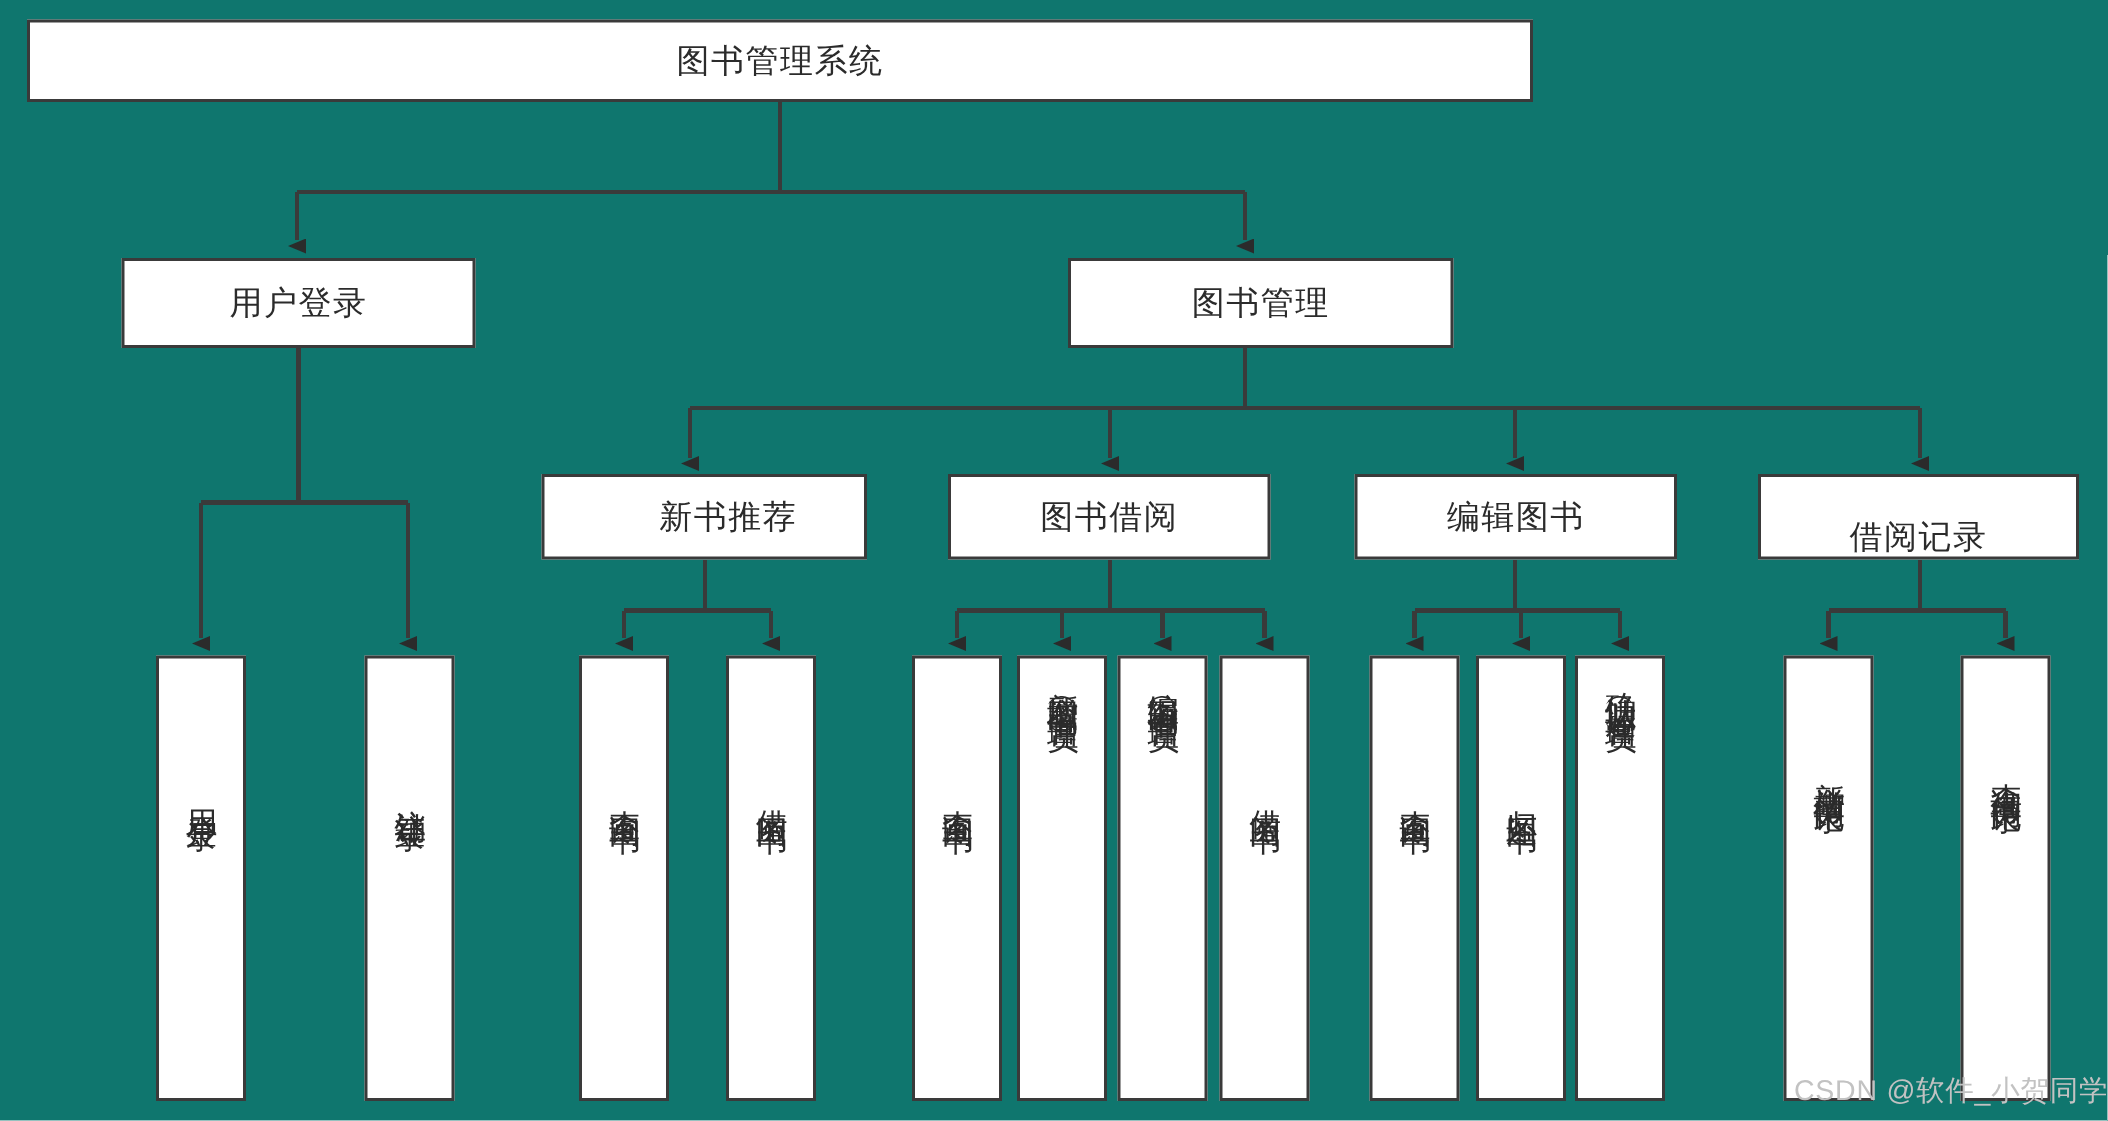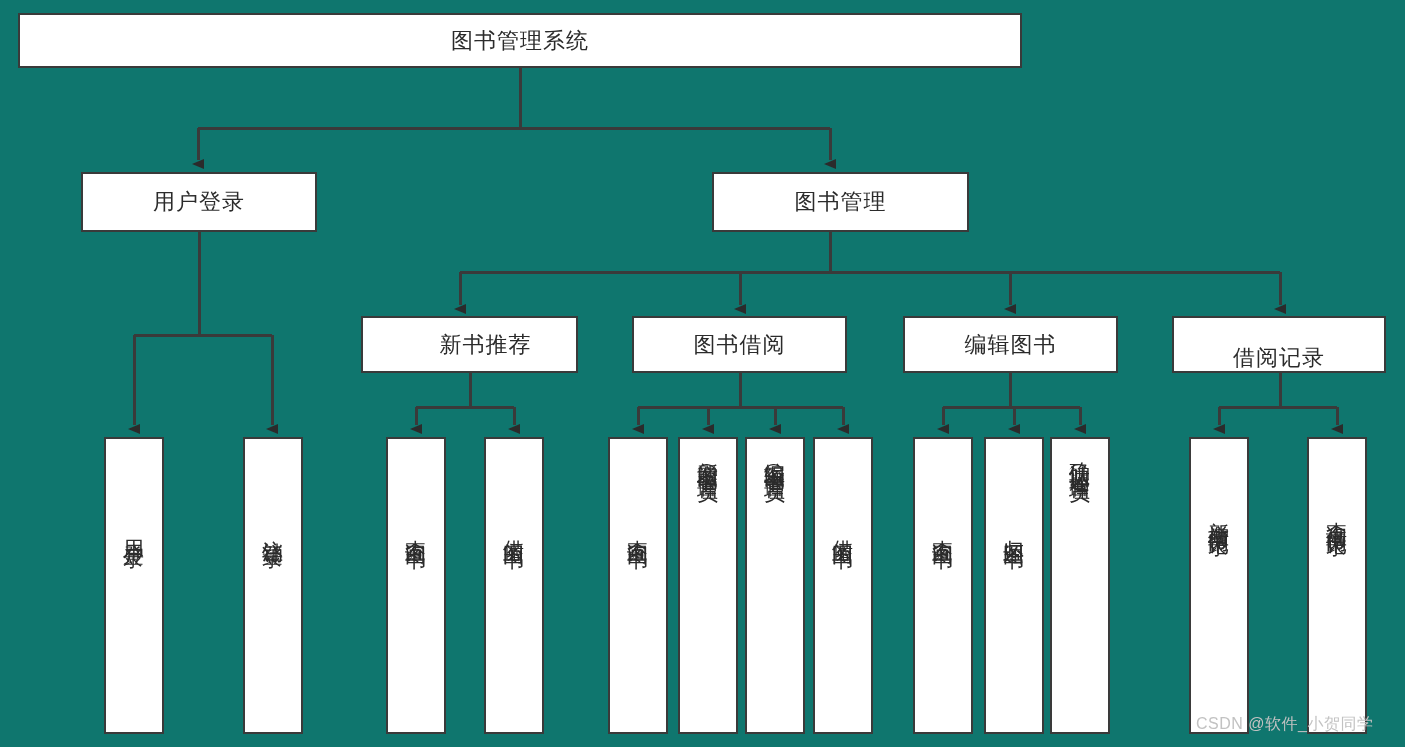--- a/index.html
+++ b/index.html
@@ -56,21 +56,21 @@
   }
   .node.leaf.mid .node-label {
     margin-top: 78px;
   }
   .node.leaf.mid2 .node-label {
     margin-top: 60px;
   }
   .watermark {
     position: absolute;
     color: #c2c2c2;
-    font-size: 16px;
+    font-size: 19px;
     white-space: nowrap;
     letter-spacing: 0.5px;
   }
 </style>
 </head>
 <body>
 
 <div id="canvas">
 
   <svg class="wires" viewBox="0 0 1405 747">

